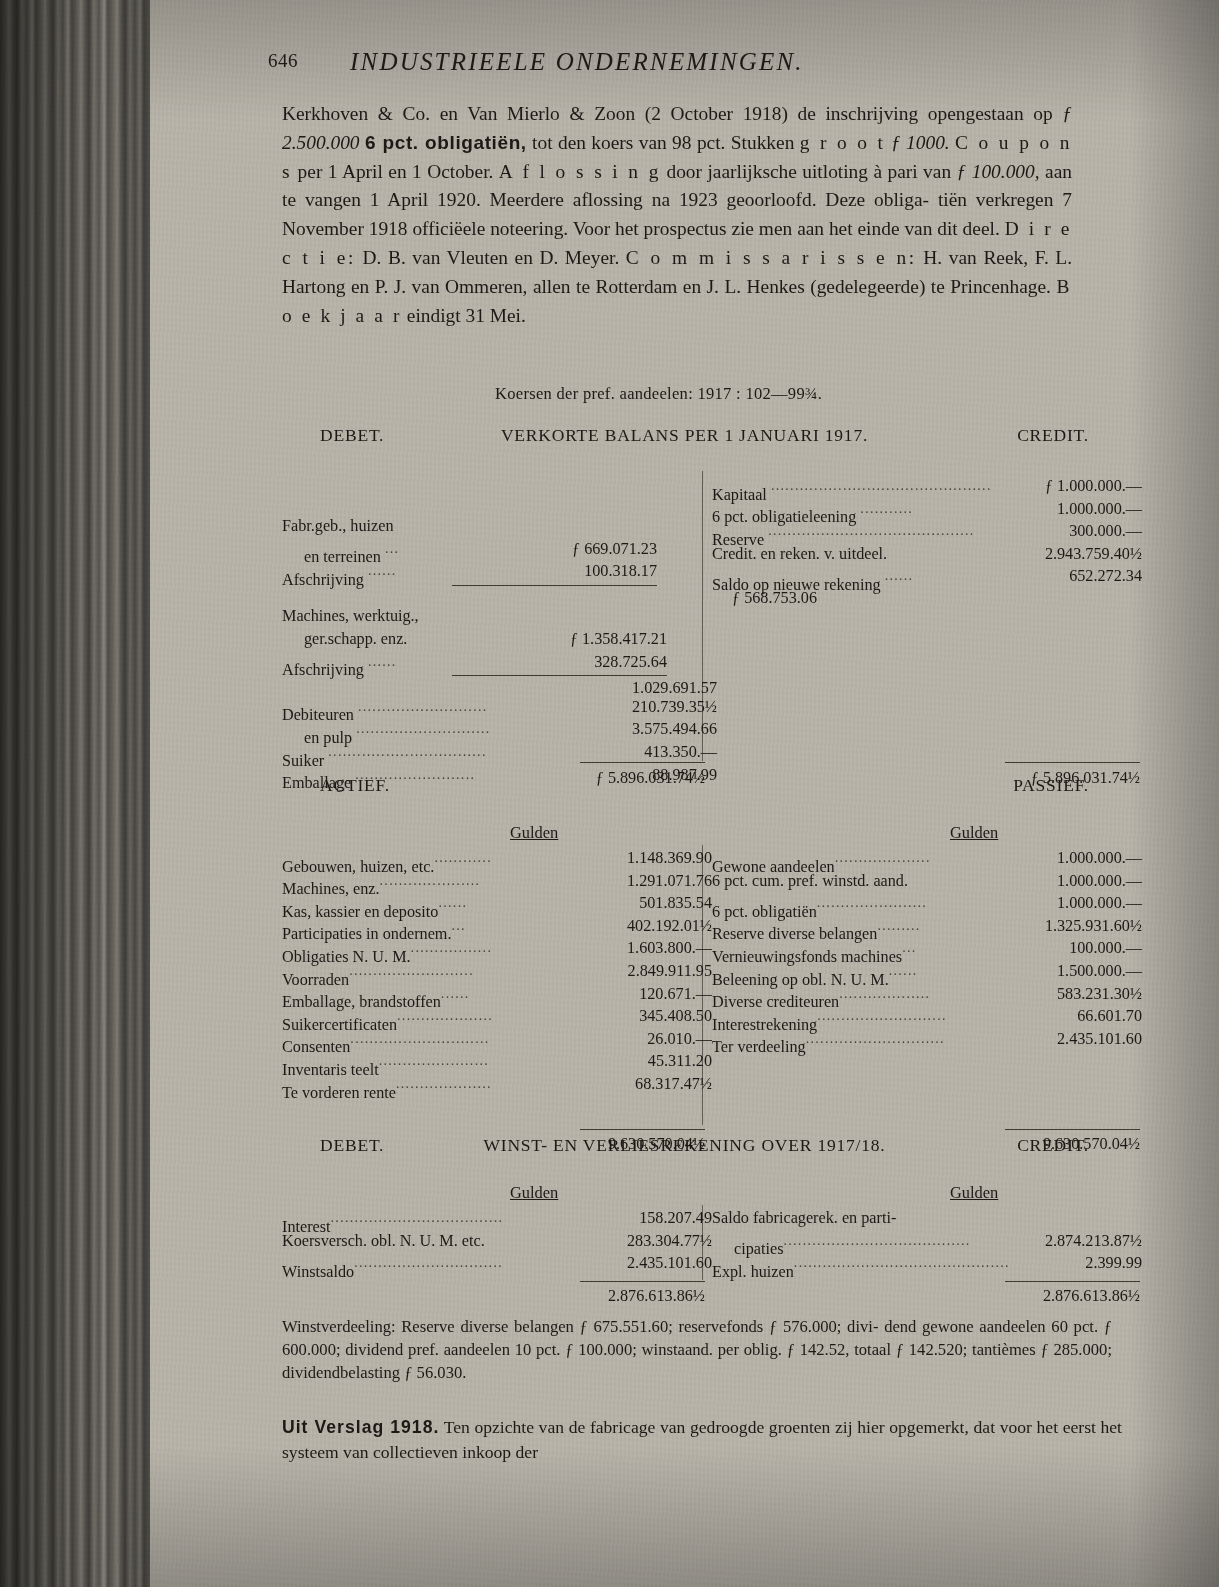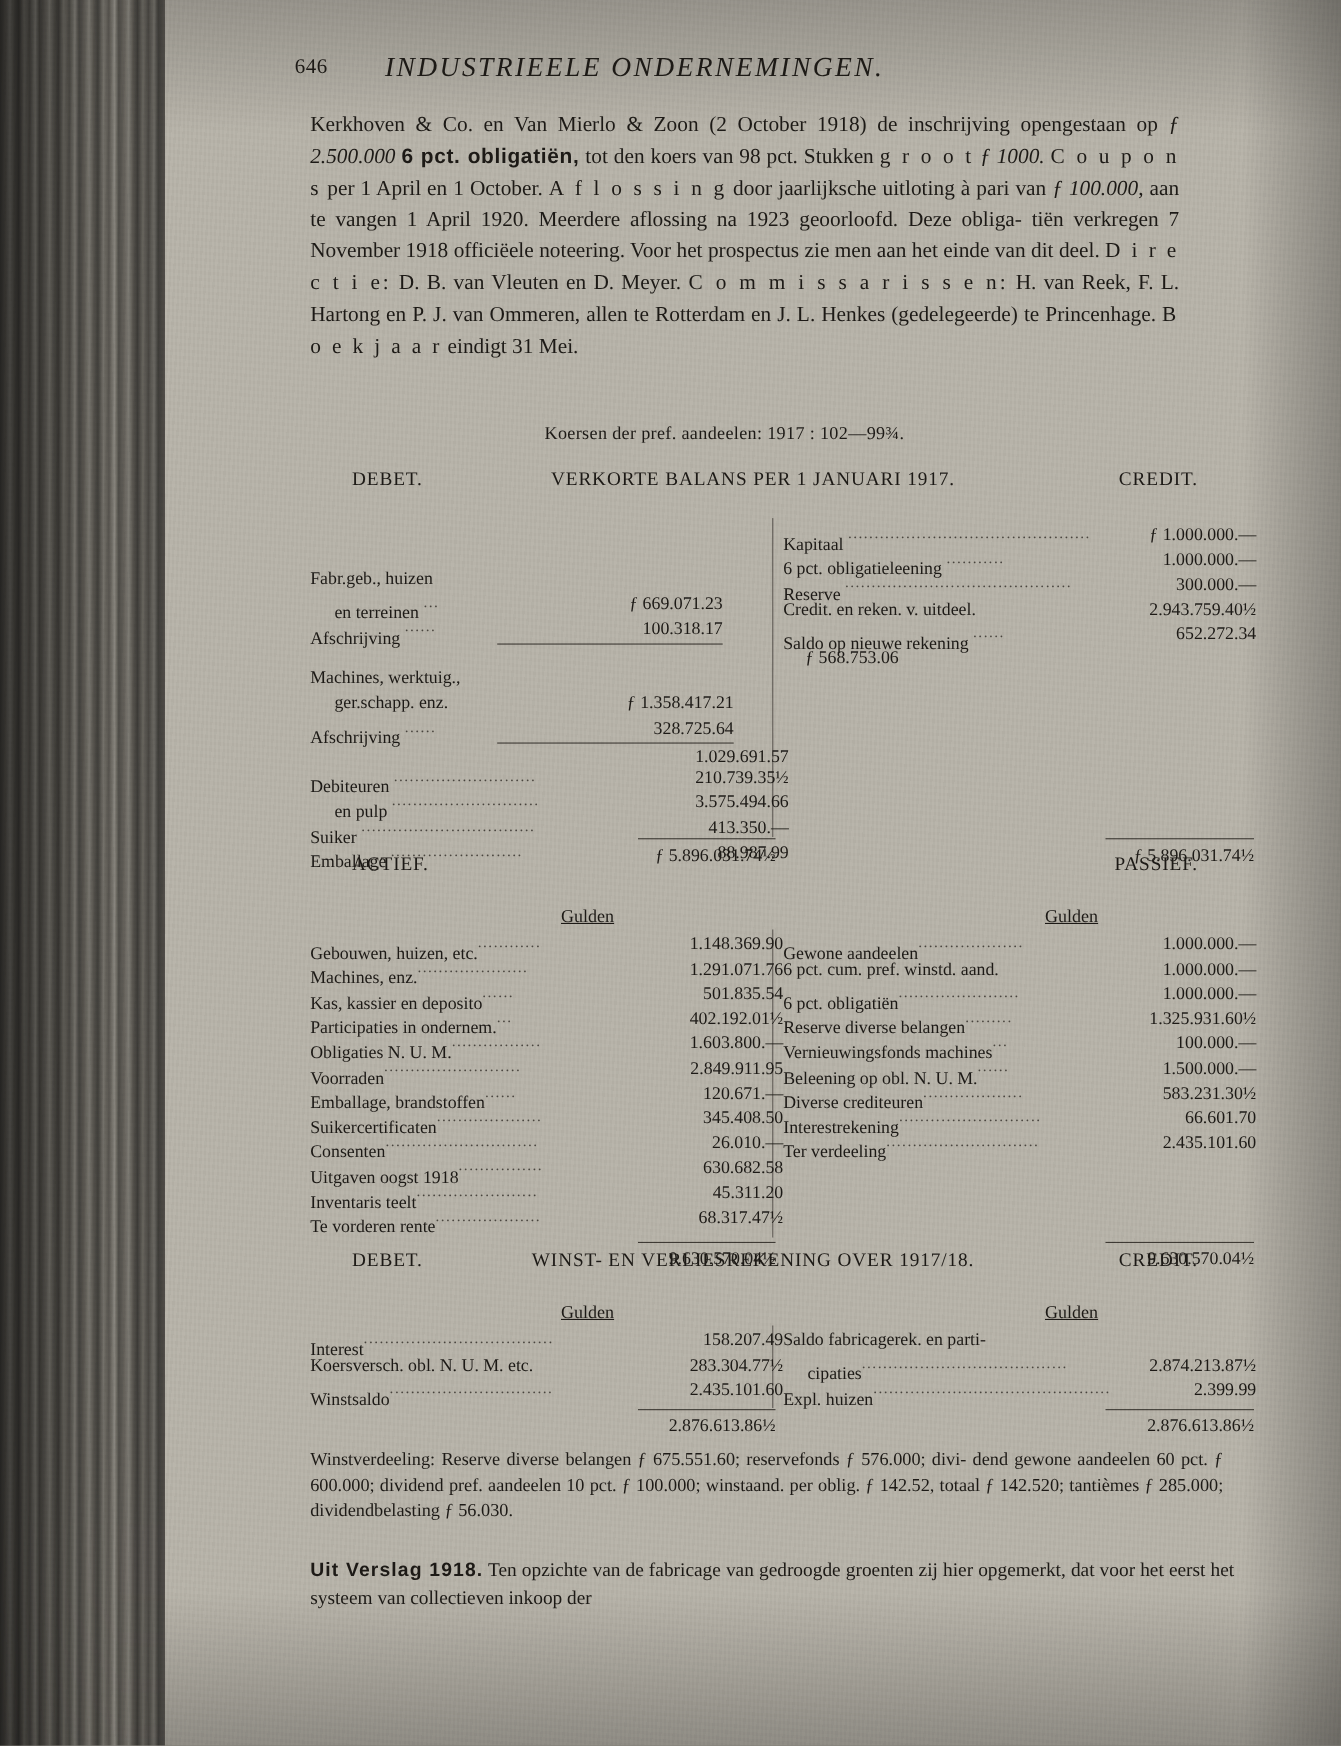--- a/index.html
+++ b/index.html
@@ -321,21 +321,20 @@
         <div class="col left" style="top:48px; width:430px;">
           <div class="row"><span class="lbl">Gebouwen, huizen, etc.</span><span class="dots">............</span><span class="amt">1.148.369.90</span></div>
           <div class="row"><span class="lbl">Machines, enz.</span><span class="dots">.....................</span><span class="amt">1.291.071.76</span></div>
           <div class="row"><span class="lbl">Kas, kassier en deposito</span><span class="dots">......</span><span class="amt">501.835.54</span></div>
           <div class="row"><span class="lbl">Participaties in ondernem.</span><span class="dots">...</span><span class="amt">402.192.01½</span></div>
           <div class="row"><span class="lbl">Obligaties N. U. M.</span><span class="dots">.................</span><span class="amt">1.603.800.—</span></div>
           <div class="row"><span class="lbl">Voorraden</span><span class="dots">..........................</span><span class="amt">2.849.911.95</span></div>
           <div class="row"><span class="lbl">Emballage, brandstoffen</span><span class="dots">......</span><span class="amt">120.671.—</span></div>
           <div class="row"><span class="lbl">Suikercertificaten</span><span class="dots">....................</span><span class="amt">345.408.50</span></div>
           <div class="row"><span class="lbl">Consenten</span><span class="dots">.............................</span><span class="amt">26.010.—</span></div>
-          <div class="row"><span class="lbl">Uitgaven oogst 1918</span><span class="dots">................</span><span class="amt">630.682.58</span></div>
           <div class="row"><span class="lbl">Inventaris teelt</span><span class="dots">.......................</span><span class="amt">45.311.20</span></div>
           <div class="row"><span class="lbl">Te vorderen rente</span><span class="dots">....................</span><span class="amt">68.317.47½</span></div>
         </div>
 
         <div class="col right" style="top:48px; left:562px; width:430px;">
           <div class="row"><span class="lbl">Gewone aandeelen</span><span class="dots">....................</span><span class="amt">1.000.000.—</span></div>
           <div class="row"><span class="lbl">6 pct. cum. pref. winstd. aand.</span><span class="amt">1.000.000.—</span></div>
           <div class="row"><span class="lbl">6 pct. obligatiën</span><span class="dots">.......................</span><span class="amt">1.000.000.—</span></div>
           <div class="row"><span class="lbl">Reserve diverse belangen</span><span class="dots">.........</span><span class="amt">1.325.931.60½</span></div>
           <div class="row"><span class="lbl">Vernieuwingsfonds machines</span><span class="dots">...</span><span class="amt">100.000.—</span></div>

